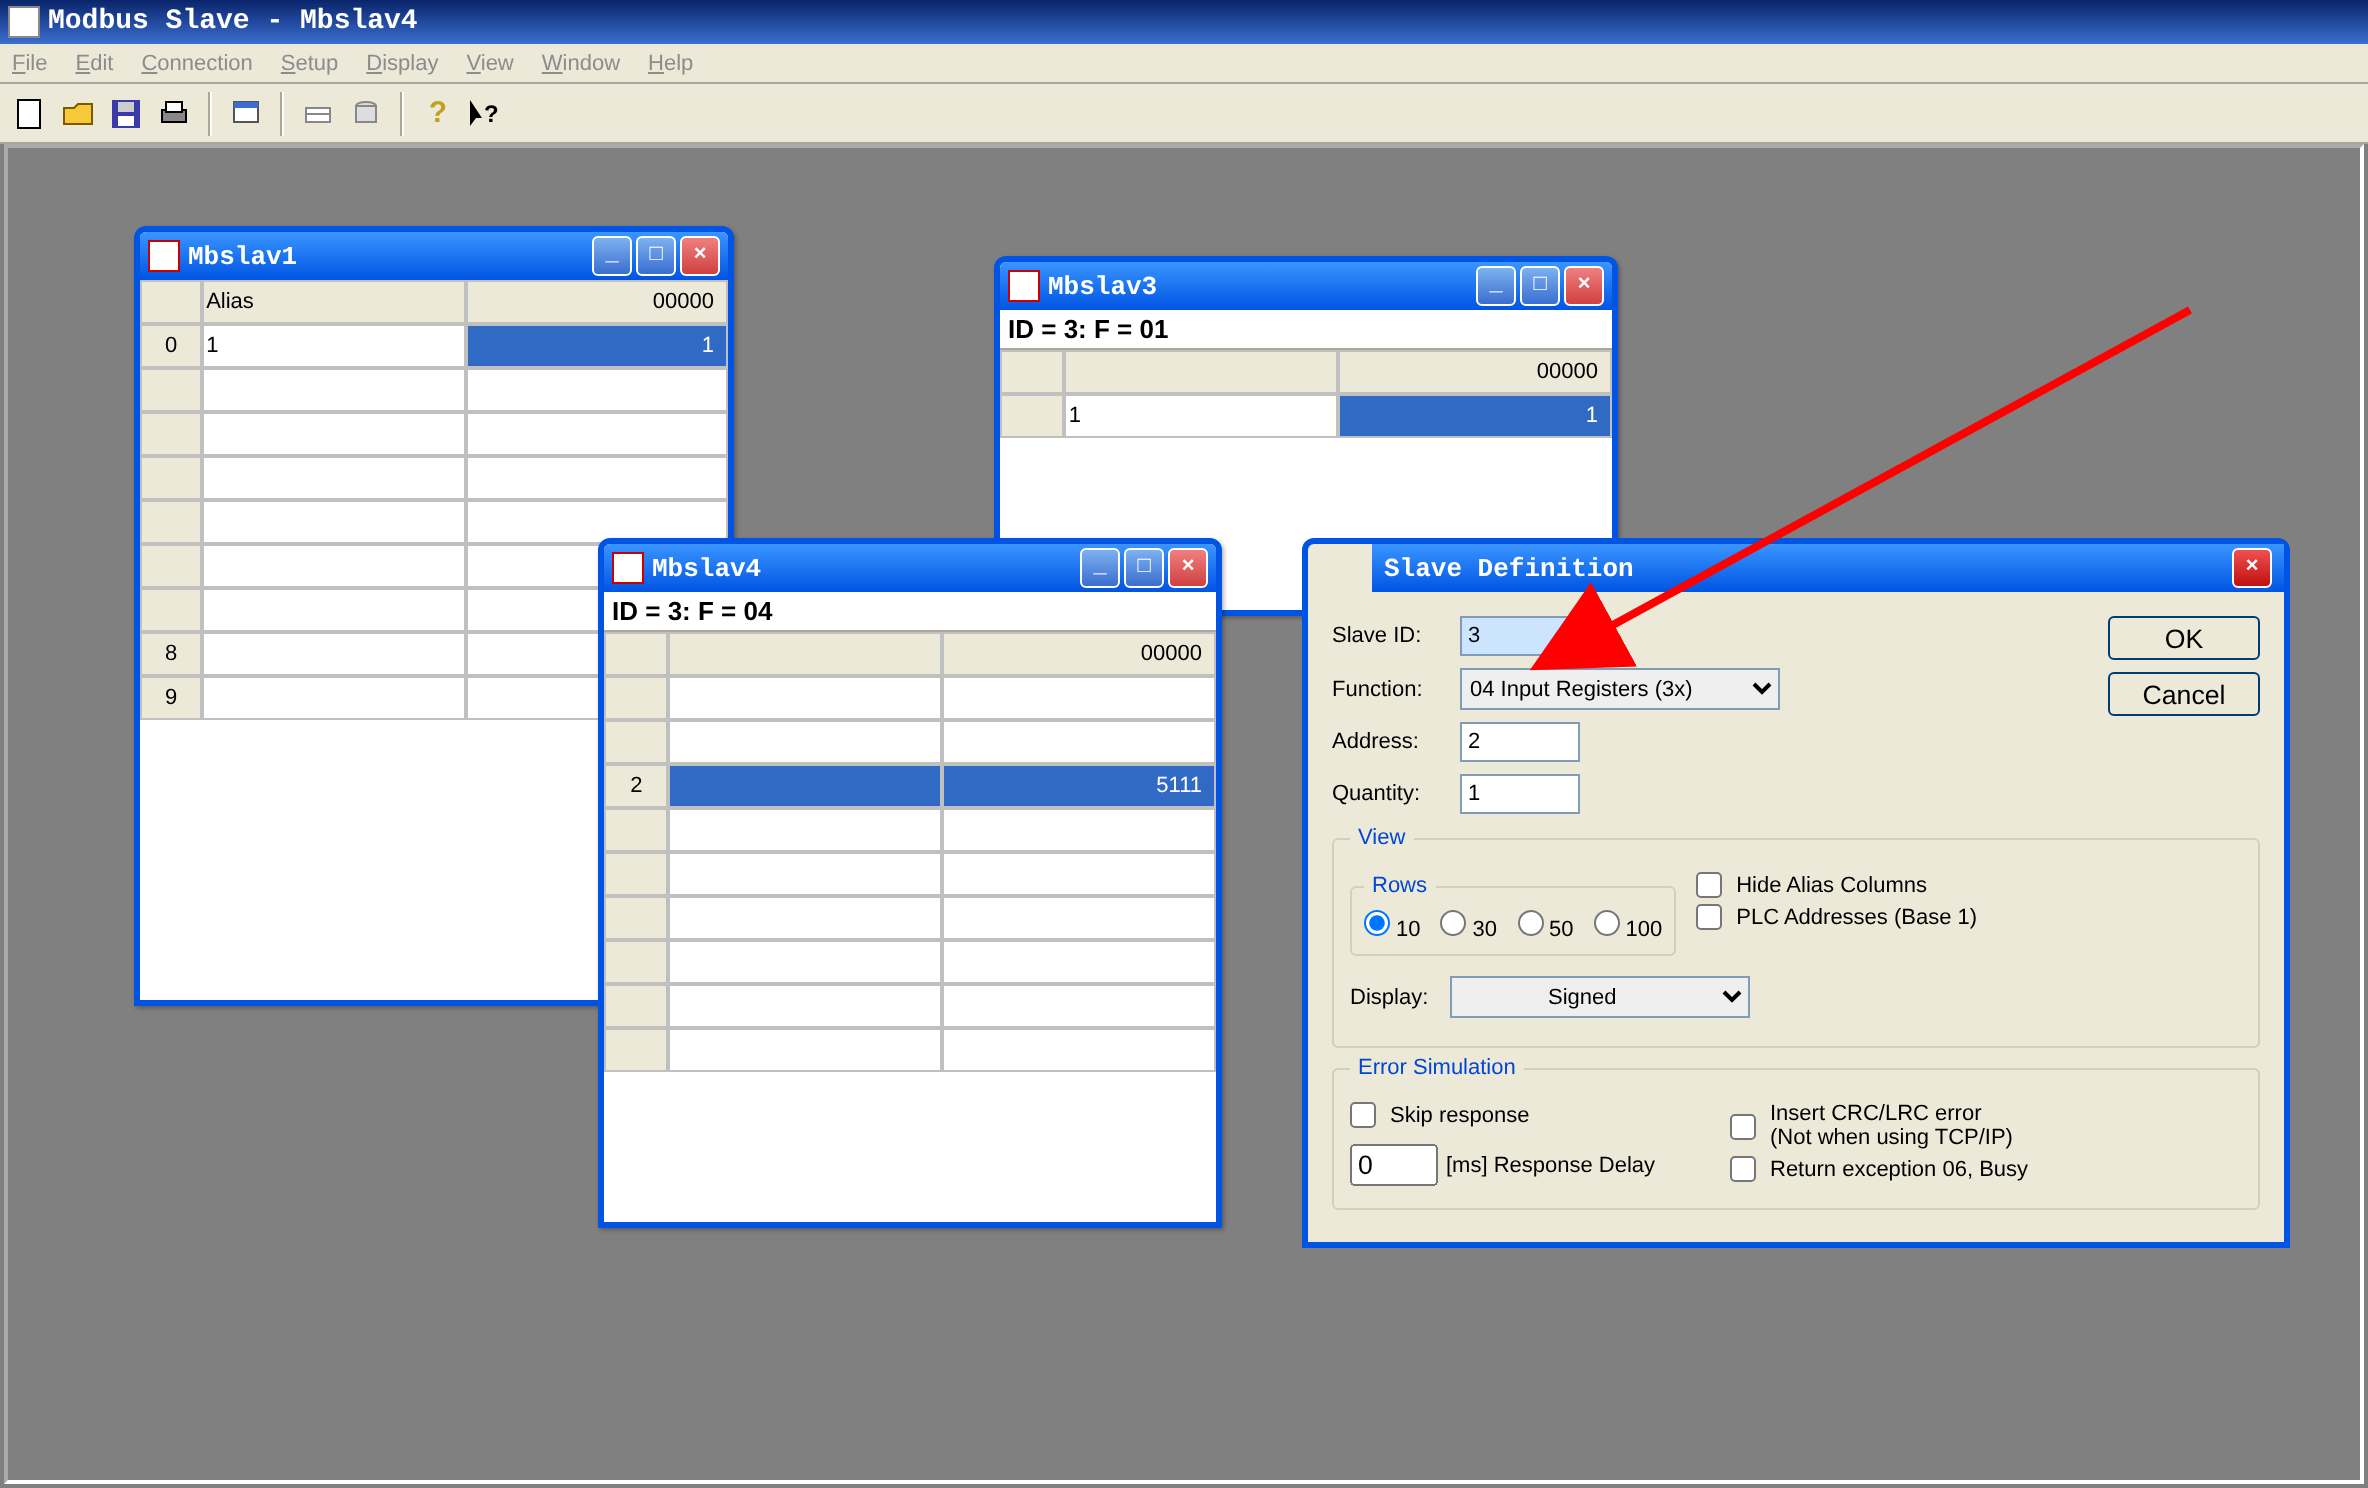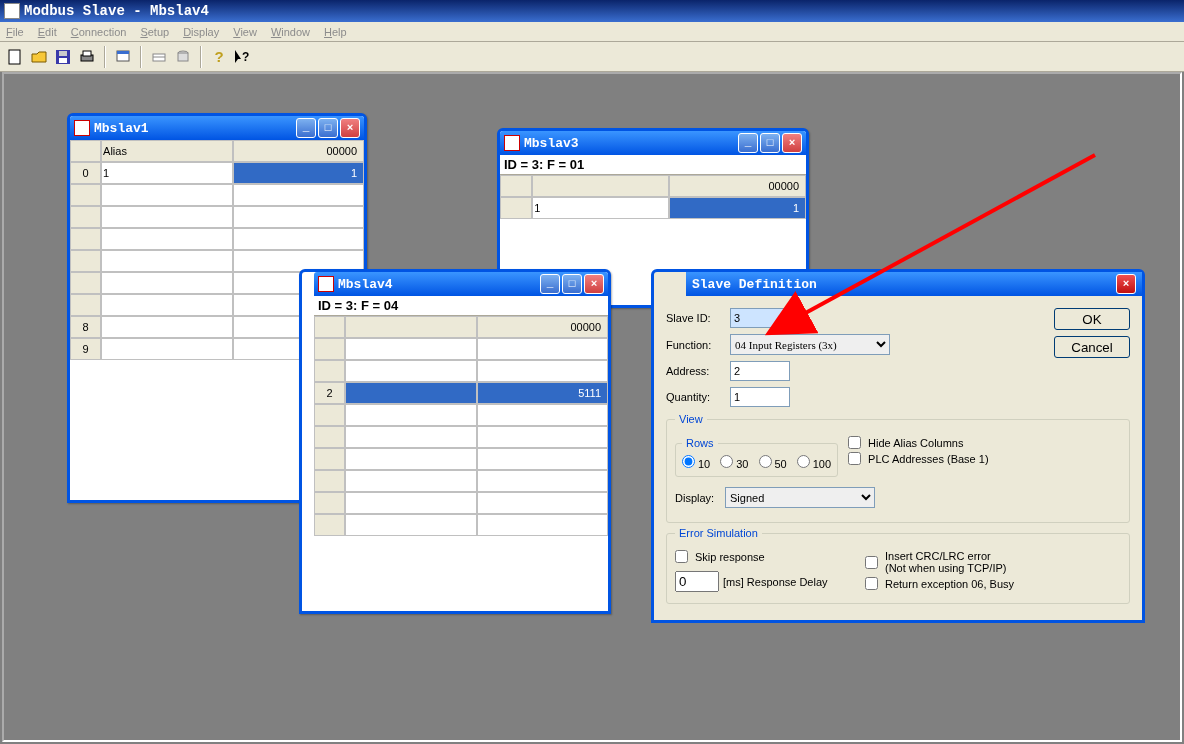--- a/index.html
+++ b/index.html
@@ -249,21 +249,21 @@
           </tr>
       <tr>
             <td class="rowhdr"></td>
             <td class="alias">1</td>
             <td class="val selected">1</td>
           </tr>
     </tbody>
       </table>
   </div>
 
-  <div class="mdi-window" style="left:295px;top:195px;width:312px;height:345px;padding-left:12px;">
+  <div class="mdi-window" style="left:295px;top:195px;width:312px;height:345px;">
     <div class="mdi-title">
       <div class="doc-icon"></div>
       <span>Mbslav4</span>
       <div class="spacer"></div>
       <div class="winbtn min">_</div>
       <div class="winbtn max">□</div>
       <div class="winbtn close">×</div>
     </div>
     <div class="mdi-status">ID = 3: F = 04</div>
     <table class="grid" cellspacing="0">
@@ -333,21 +333,21 @@
         <button class="dlg-btn">OK</button>
         <button class="dlg-btn">Cancel</button>
       </div>
 
       <div class="field-row">
         <label>Slave ID:</label>
         <input type="text" style="width: 60px; background: rgb(205, 228, 255);" value="3">
       </div>
       <div class="field-row">
         <label>Function:</label>
-        <select style="width:160px;font-family:Liberation Serif, serif;"><option>04 Input Registers (3x)</option></select>
+        <select style="width:160px;"><option>04 Input Registers (3x)</option></select>
       </div>
       <div class="field-row">
         <label>Address:</label>
         <input type="text" style="width: 60px;" value="2">
       </div>
       <div class="field-row">
         <label>Quantity:</label>
         <input type="text" style="width: 60px;" value="1">
       </div>
 
@@ -369,21 +369,21 @@
                 <span>Hide Alias Columns</span>
               </div>
             <div class="chk-row">
                 <input type="checkbox" style="">
                 <span>PLC Addresses (Base 1)</span>
               </div>
           </div>
         </div>
         <div class="field-row" style="margin-top:6px;">
           <label style="width:50px;">Display:</label>
-          <select style="width:150px;"><option>Signed</option></select>
+          <select style="width:150px;padding-left:44px;"><option>Signed</option></select>
         </div>
       </fieldset>
 
       <fieldset>
         <legend>Error Simulation</legend>
         <div style="display:flex;">
           <div style="flex:0 0 190px;">
             <div class="chk-row">
                 <input type="checkbox" style="">
                 <span>Skip response</span>

